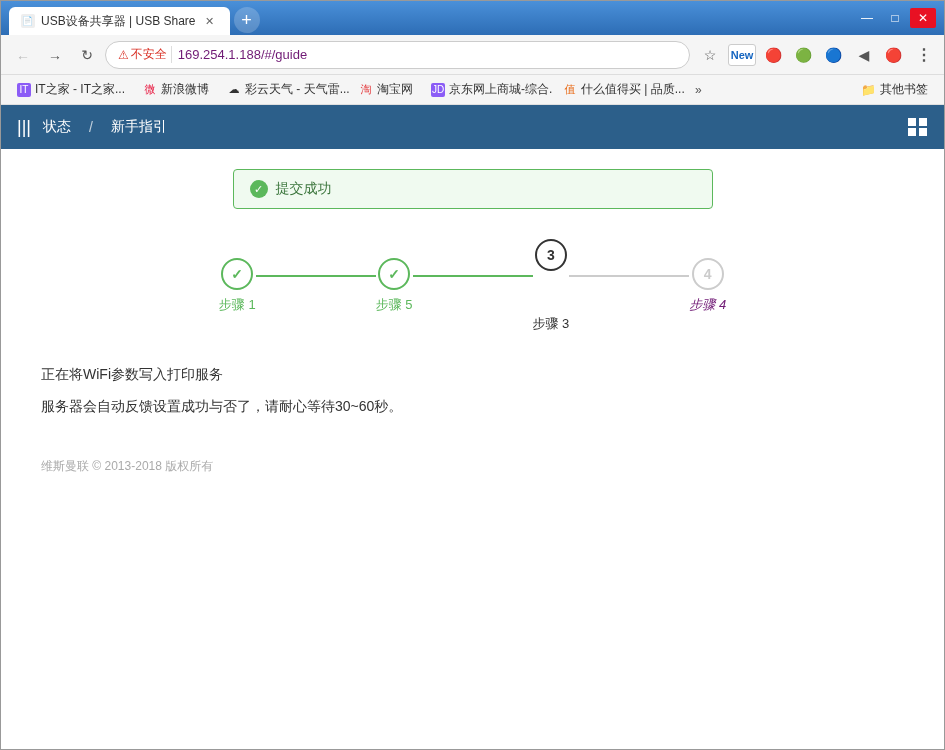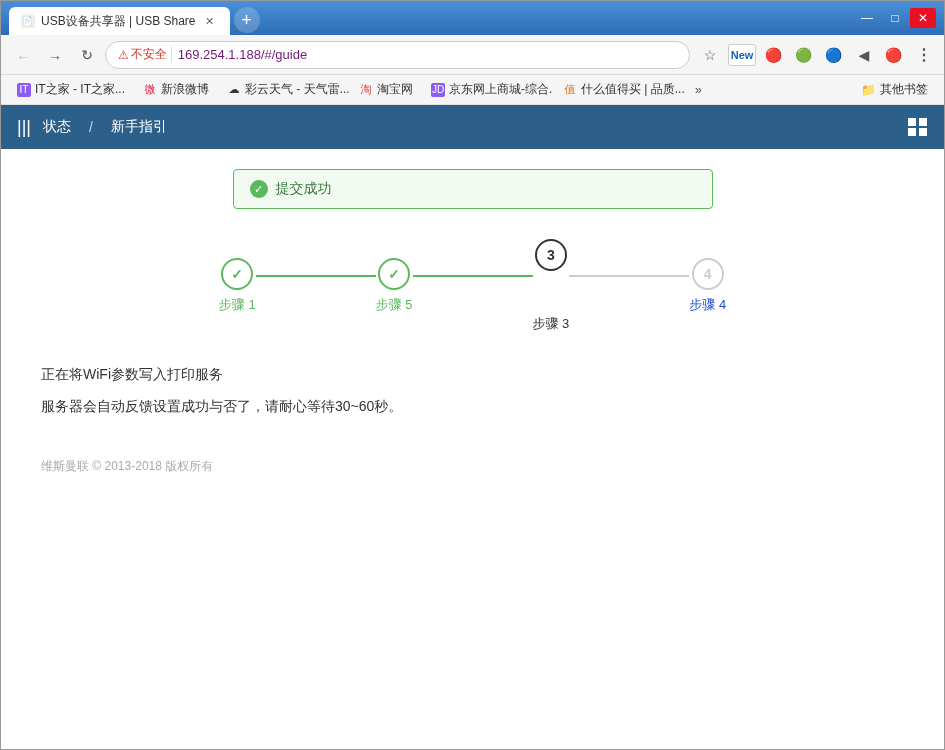--- a/index.html
+++ b/index.html
@@ -315,21 +315,21 @@
       border: 2px solid #ccc;
       color: #ccc;
       background: white;
     }
     .step-label {
       margin-top: 6px;
       font-size: 13px;
     }
     .step-label.done { color: #5cb85c; }
     .step-label.active { color: #333; font-weight: normal; margin-top: 44px; }
-    .step-label.inactive { color: #1d4ed8; }
+    .step-label.inactive { color: #701a75; font-style: italic; }
     .step-line {
       height: 2px;
       width: 120px;
       margin-bottom: 20px;
     }
     .step-line.done { background: #5cb85c; }
     .step-line.inactive { background: #ccc; }
 
     
     .info-section {

